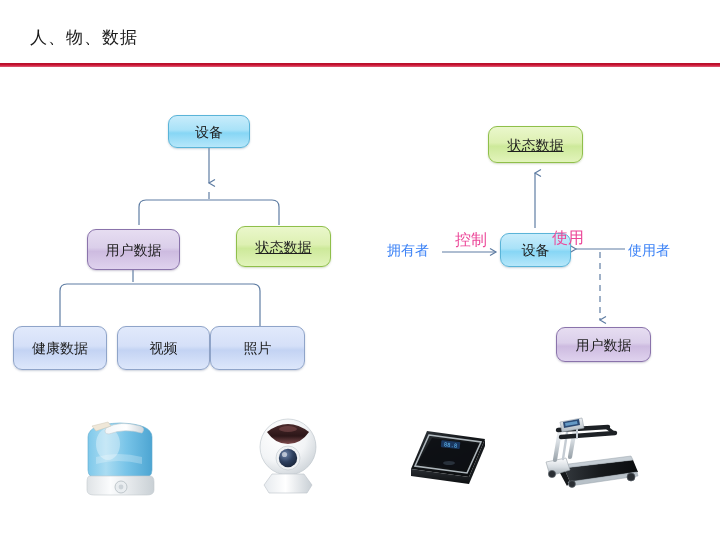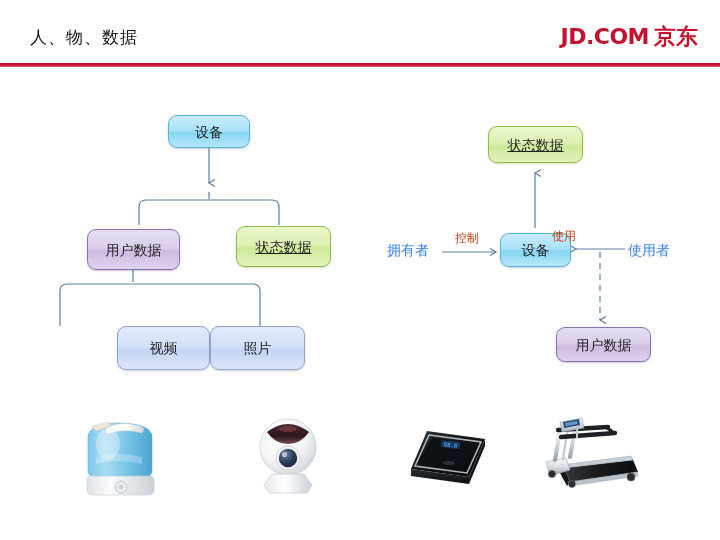--- a/index.html
+++ b/index.html
@@ -91,22 +91,22 @@
   
   .plain-label {
     position: absolute;
     font-size: 14px;
     color: #3b82f6;
     white-space: nowrap;
     line-height: 1;
   }
   .edge-label {
     position: absolute;
-    font-size: 12px;
-    color: #c2410c;
+    font-size: 16px;
+    color: #ec4899;
     white-space: nowrap;
     line-height: 1;
   }
 
   
   .conn-layer {
     position: absolute;
     left: 0;
     top: 0;
     width: 720px;
@@ -119,23 +119,20 @@
     position: absolute;
   }
 </style>
 </head>
 <body>
 
 <div id="slide">
 
   <div class="slide-title">人、物、数据</div>
 
-  <div class="brand-logo">
-    <span>JD.COM</span><span class="brand-cn">京东</span>
-  </div>
 
   <div class="header-rule"></div>
 
   <svg class="conn-layer" viewBox="0 0 720 540" xmlns="http://www.w3.org/2000/svg">
     <defs>
       <marker id="arrowDown" markerWidth="9" markerHeight="9" refX="4.5" refY="7" orient="auto" markerUnits="userSpaceOnUse">
         <path d="M1,1 L4.5,7 L8,1" fill="none" stroke="#5f7da3" stroke-width="1.2"></path>
       </marker>
       <marker id="arrowRight" markerWidth="9" markerHeight="9" refX="7" refY="4.5" orient="auto" markerUnits="userSpaceOnUse">
         <path d="M1,1 L7,4.5 L1,8" fill="none" stroke="#5f7da3" stroke-width="1.2"></path>
@@ -177,20 +174,23 @@
   </div>
 
   <div class="node node-purple" style="left:87px; top:229px; width:93px; height:41px;">
     <span>用户数据</span>
   </div>
 
   <div class="node node-green" style="left:236px; top:226px; width:95px; height:41px;">
     <span>状态数据</span>
   </div>
 
+  <div class="node node-lblue" style="left:13px; top:326px; width:94px; height:44px;">
+    <span>健康数据</span>
+  </div>
 
   <div class="node node-lblue" style="left:117px; top:326px; width:93px; height:44px;">
     <span>视频</span>
   </div>
 
   <div class="node node-lblue" style="left:210px; top:326px; width:95px; height:44px;justify-content:center;">
     <span>照片</span>
   </div>
 
   <div class="node node-green" style="left:488px; top:126px; width:95px; height:37px;">

